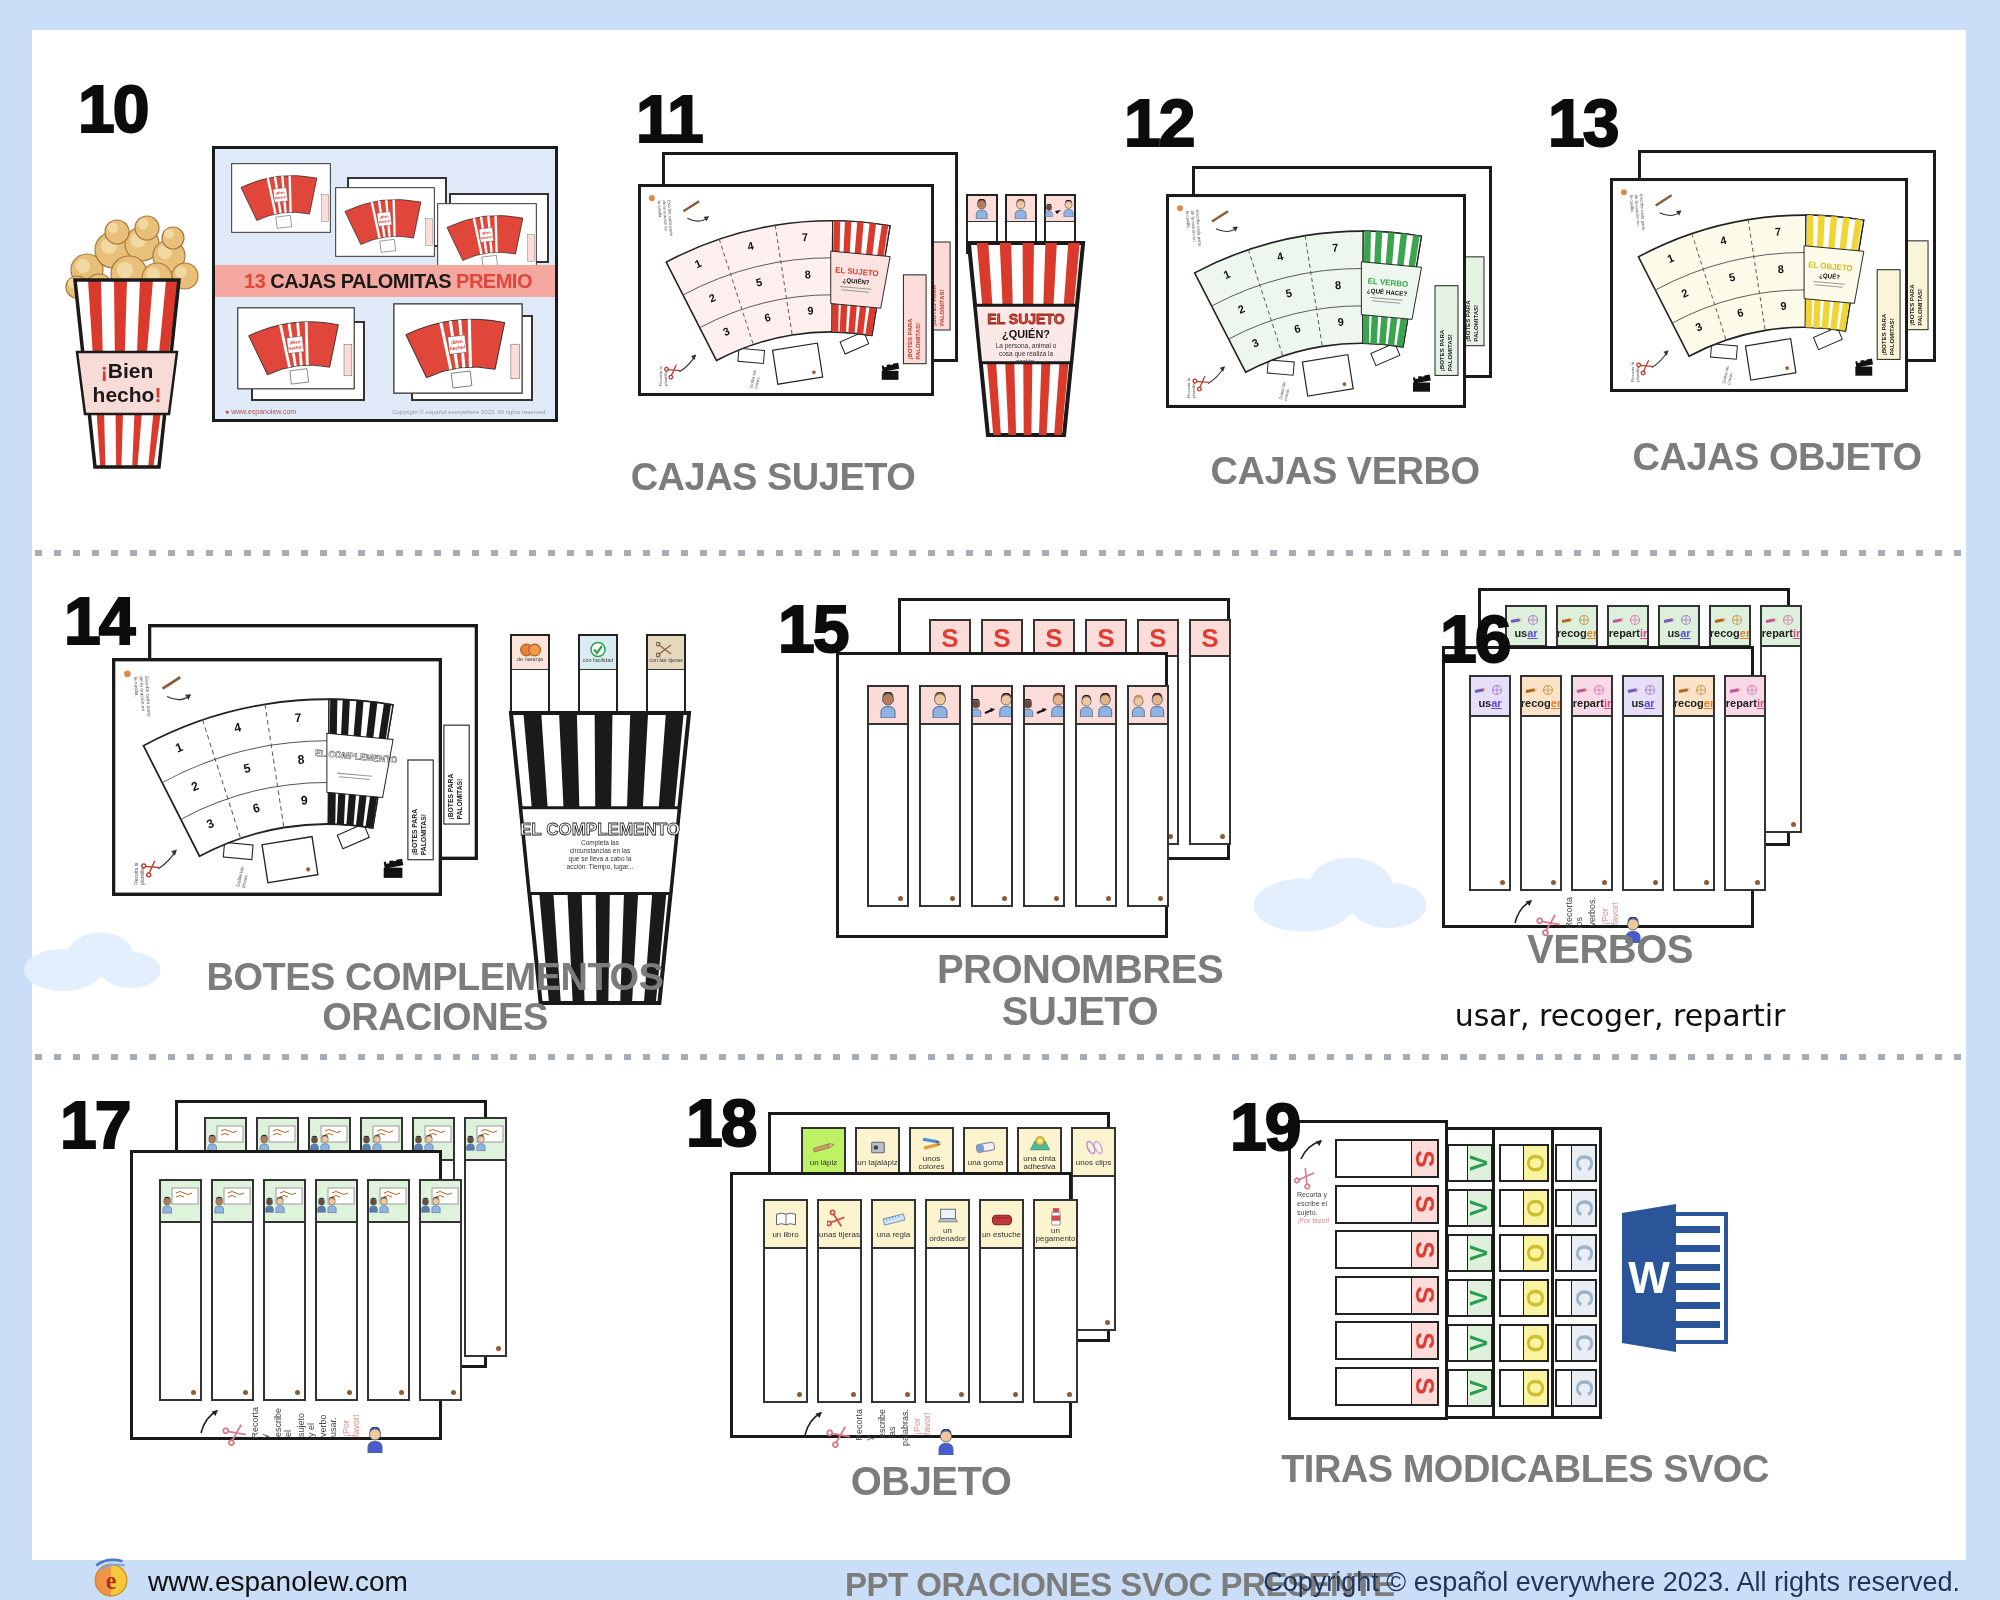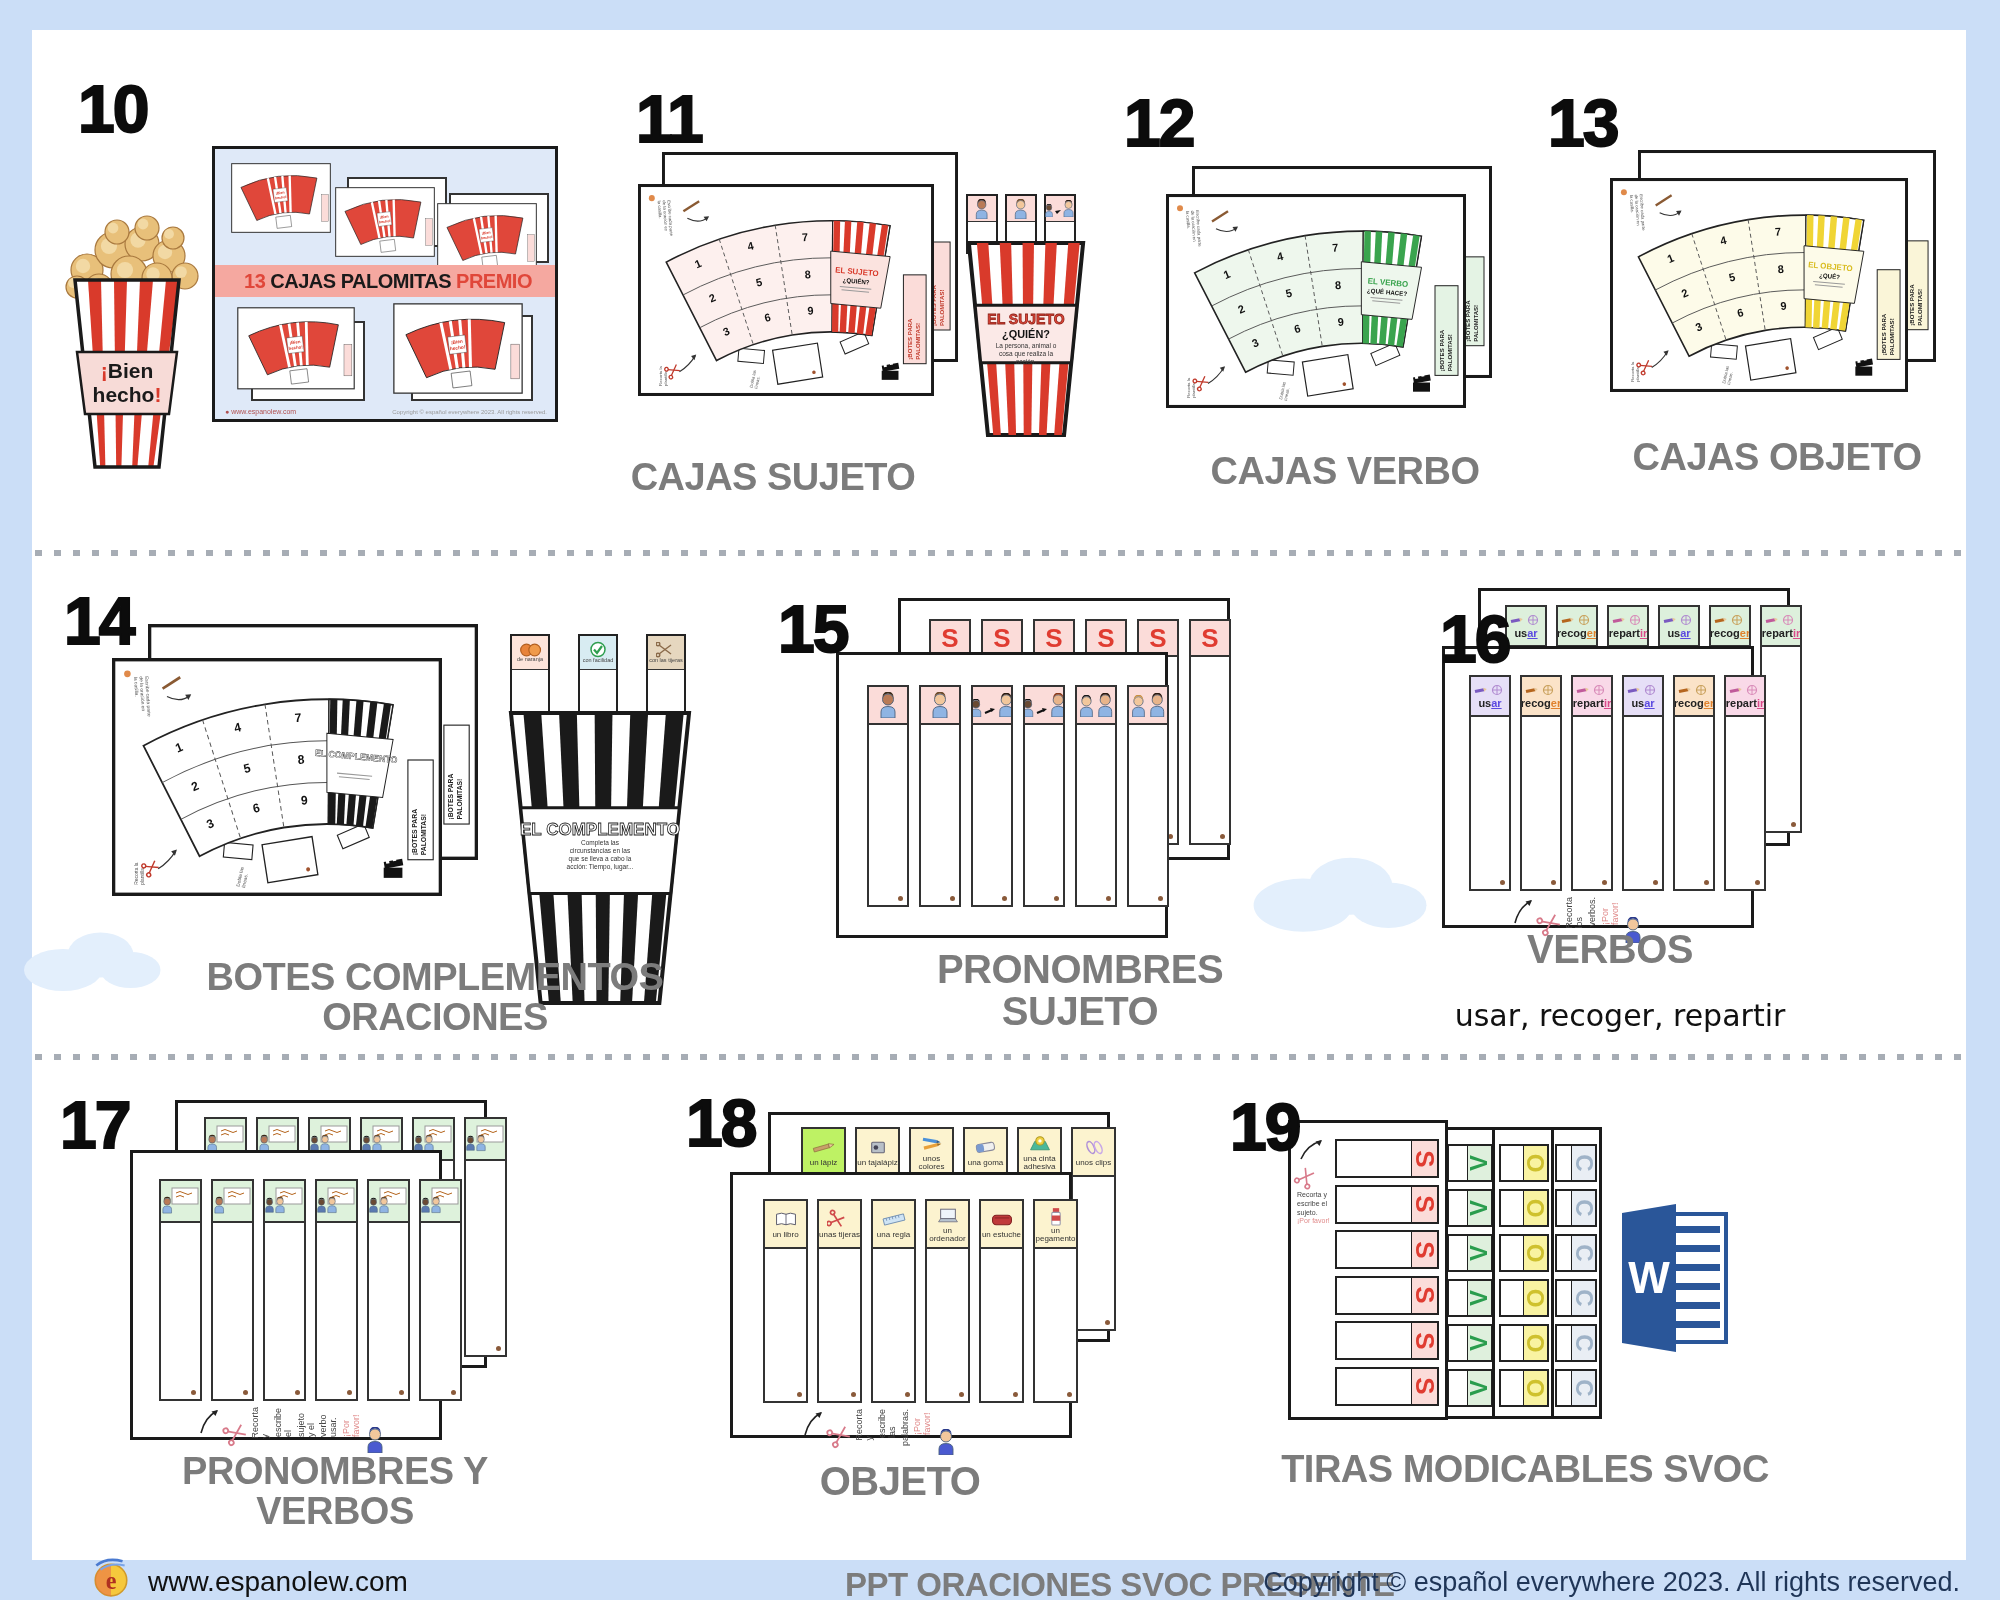--- a/index.html
+++ b/index.html
@@ -1736,22 +1736,21 @@
   <div class="num" style="left:686px;top:1090px;">18</div>
   <div class="num" style="left:1230px;top:1094px;">19</div>
 
   <div class="lbl" style="left:608px;top:458px;width:330px;font-size:38px;">CAJAS SUJETO</div>
   <div class="lbl" style="left:1180px;top:452px;width:330px;font-size:38px;">CAJAS VERBO</div>
   <div class="lbl" style="left:1602px;top:438px;width:350px;font-size:38px;">CAJAS OBJETO</div>
   <div class="lbl" style="left:95px;top:958px;width:680px;font-size:38px;">BOTES COMPLEMENTOS ORACIONES</div>
   <div class="lbl" style="left:860px;top:948px;width:440px;font-size:40px;">PRONOMBRES SUJETO</div>
   <div class="lbl" style="left:1420px;top:928px;width:380px;font-size:40px;">VERBOS</div>
   <div style="position:absolute;left:1410px;top:998px;width:420px;font-size:30px;color:#111;text-align:center;font-family:'DejaVu Sans',sans-serif;">usar, recoger, repartir</div>
-  <div class="lbl" style="left:100px;top:1452px;width:470px;font-size:38px;">PRONOMBRES Y VERBOS</div>
-  <div class="lbl" style="left:700px;top:1460px;width:400px;font-size:40px;">OBJETO</div>
+  <div class="lbl" style="left:731px;top:1460px;width:400px;font-size:40px;">OBJETO</div>
   <div class="lbl" style="left:1270px;top:1450px;width:510px;font-size:38px;">TIRAS MODICABLES SVOC</div>
 
   <div class="divider" style="left:35px;top:550px;width:1930px;"></div>
   <div class="divider" style="left:35px;top:1054px;width:1930px;"></div>
 
   <div id="footer-logo" style="position:absolute;left:90px;top:1556px;width:42px;height:42px;"><svg viewBox="0 0 40 40" width="100%" height="100%">
         <circle cx="20" cy="23" r="15" fill="#f6c83c" stroke="#d09a2a" stroke-width="1.5"></circle>
         <path d="M20,23 m-15,0 a15,15 0 0 1 15,-15 l0,30 a15,15 0 0 1 -15,-15" fill="#e86a4a" opacity="0.55"></path>
         <text x="20" y="31" text-anchor="middle" font-size="23" font-weight="bold" fill="#b03020" font-family="Liberation Serif,serif">e</text>
         <path d="M6,9 Q16,1 31,5" stroke="#4a7ad0" stroke-width="2.5" fill="none"></path>

